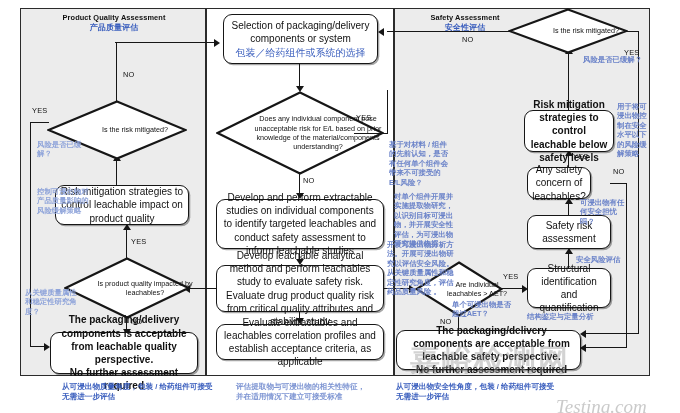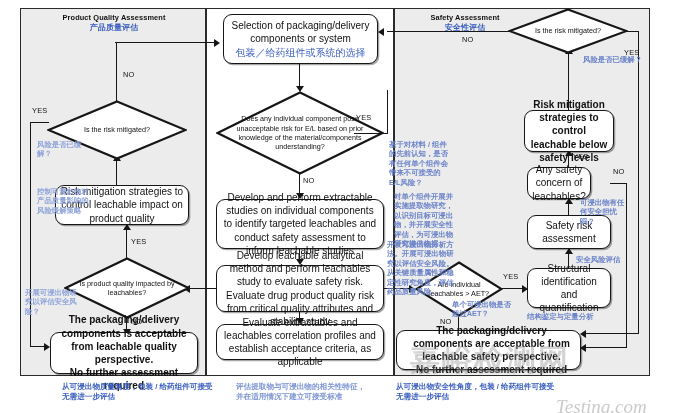--- a/index.html
+++ b/index.html
@@ -20,21 +20,21 @@
         justify-content:center;text-align:center;background:#fff;}
   .rbox{border:1.3px solid #161616;border-radius:9px;
         box-shadow:1.3px 1.3px 0 rgba(0,0,0,.35);}
   .rbox .t{padding:1px 4px;font-size:10px;line-height:1.32;color:#111;}
   .rbox.bold .t{font-weight:bold;}
   .rbox.big .t{font-size:10px;line-height:1.35;}
 
   
   .diamond{position:absolute;}
   .diamond .shape{position:absolute;left:0;top:0;width:100%;height:100%;}
-  .diamond .lbl{position:absolute;left:0;top:0;width:100%;height:100%;
+  .diamond .lbl{position:absolute;left:18px;top:0;width:100%;height:100%;
                 display:flex;align-items:center;justify-content:center;text-align:center;
                 font-size:7.2px;line-height:1.3;color:#111;padding:0 10px;box-sizing:border-box;}
 
   
   .ln{position:absolute;background:#161616;}
   .lnh{height:1.4px;}
   .lnv{width:1.4px;}
   .arw{position:absolute;width:0;height:0;}
   .arw-d{border-left:4px solid transparent;border-right:4px solid transparent;border-top:6px solid #161616;}
   .arw-u{border-left:4px solid transparent;border-right:4px solid transparent;border-bottom:6px solid #161616;}
@@ -227,29 +227,30 @@
   <div class="arw arw-r" style="left:44px;top:342.5px;"></div>
   <div class="elabel" style="left:32px;top:106px;">YES</div>
 
   <div class="node rbox bold" style="left:50px;top:332px;width:148px;height:42px;">
     <div class="t" style="white-space:pre-line;">The packaging/delivery components is acceptable from leachable quality perspective.
 No further assessment required</div>
   </div>
 
   <div class="cnote dim" style="left:37px;top:140px;width:56px;">风险是否已缓解？</div>
   <div class="cnote dim" style="left:37px;top:187px;width:58px;">控制可浸出物对产品质量影响的风险缓解策略</div>
-  <div class="cnote dim" style="left:25px;top:288px;width:58px;">开展可浸出物研究以评估安全风险？</div>
+  <div class="cnote dim" style="left:25px;top:288px;width:58px;">从关键质量属性和稳定性研究角度？</div>
 
   <div class="cnote" style="left:389px;top:140px;width:62px;">基于对材料 / 组件的先前认知，是否有任何单个组件会带来不可接受的E/L风险？</div>
   <div class="cnote" style="left:394px;top:192px;width:66px;">对单个组件开展并实施提取物研究，以识别目标可浸出物，并开展安全性评估，为可浸出物研究提供依据 。</div>
   <div class="cnote" style="left:387px;top:240px;width:70px;">开发可浸出物分析方法。开展可浸出物研究以评估安全风险。从关键质量属性和稳定性研究角度，评估药品质量风险 。</div>
   <div class="cnote" style="left:452px;top:300px;width:60px;">单个可浸出物是否超过AET？</div>
   <div class="cnote" style="left:527px;top:312px;width:84px;">结构鉴定与定量分析</div>
   <div class="cnote" style="left:576px;top:255px;width:60px;">安全风险评估</div>
   <div class="cnote" style="left:580px;top:198px;width:50px;">可浸出物有任何安全担忧吗？</div>
+  <div class="cnote" style="left:617px;top:102px;width:34px;">用于将可浸出物控制在安全水平以下的风险缓解策略</div>
   <div class="cnote" style="left:583px;top:55px;width:64px;">风险是否已缓解？</div>
 
   <div class="caption" style="left:62px;top:382px;width:200px;white-space:pre-line;">从可浸出物质量角度，包装 / 给药组件可接受
 无需进一步评估</div>
   <div class="caption" style="left:236px;top:382px;width:170px;white-space:pre-line;color:#7f96d3;">评估提取物与可浸出物的相关性特征，
 并在适用情况下建立可接受标准</div>
   <div class="caption" style="left:396px;top:382px;width:215px;white-space:pre-line;">从可浸出物安全性角度，包装 / 给药组件可接受
 无需进一步评估</div>
 
   <div class="wm wm-cn" style="left:410px;top:340px;">嘉峪检测网</div>

